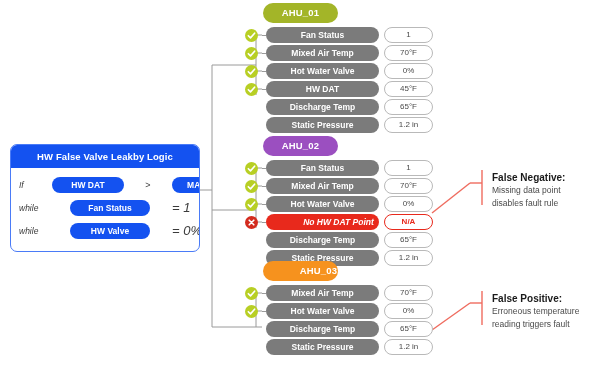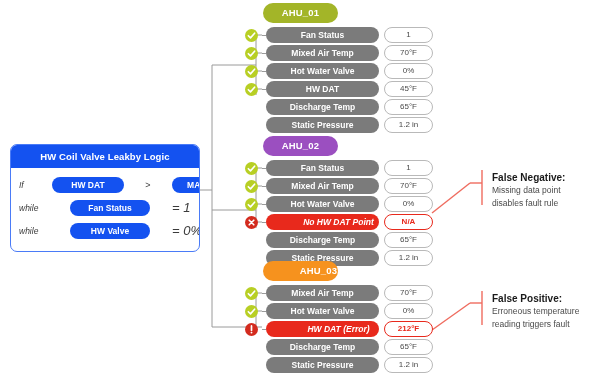--- a/index.html
+++ b/index.html
@@ -204,21 +204,21 @@
     <path d="M432,213 L470,183" stroke="#ef6c5f" stroke-width="1.4" fill="none"></path>
     <path d="M470,183 L482,183" stroke="#ef6c5f" stroke-width="1.4" fill="none"></path>
     <path d="M482,170 L482,205" stroke="#ef6c5f" stroke-width="1.4" fill="none"></path>
 
     <path d="M432,330 L470,303" stroke="#ef6c5f" stroke-width="1.4" fill="none"></path>
     <path d="M470,303 L482,303" stroke="#ef6c5f" stroke-width="1.4" fill="none"></path>
     <path d="M482,291 L482,325" stroke="#ef6c5f" stroke-width="1.4" fill="none"></path>
   </svg>
 
   <div class="logic-card">
-    <div class="logic-title">HW Coil Valve Leakby Logic</div>
+    <div class="logic-title">HW False Valve Leakby Logic</div>
     <div class="logic-body">
 
       <div class="logic-row">
         <span class="logic-kw narrow">If</span>
         <span class="blue-pill pill-w1">HW DAT</span>
         <span class="logic-op">&gt;</span>
         <span class="blue-pill pill-w2">MAT</span>
         <span class="logic-suffix">+8°F</span>
       </div>
 
@@ -380,32 +380,20 @@
             <svg width="13" height="13" viewBox="0 0 13 13">
               <circle cx="6.5" cy="6.5" r="6.5" fill="#b8cf24"></circle>
               <path d="M3.3,6.7 L5.5,8.9 L9.6,4.2" stroke="#ffffff" stroke-width="1.6" fill="none" stroke-linecap="round" stroke-linejoin="round"></path>
             </svg>
           </span>
           <span class="conn-dash"></span>
           <span class="label-pill normal">Hot Water Valve</span>
           <span class="val-pill">0%</span>
         </div>
         <div class="pt-row">
-          <span class="status-icon">
-            <svg width="13" height="13" viewBox="0 0 13 13">
-              <circle cx="6.5" cy="6.5" r="6.5" fill="#d32b1e"></circle>
-              <path d="M6.5,2.9 L6.5,7.3" stroke="#ffffff" stroke-width="1.7" stroke-linecap="round"></path>
-              <circle cx="6.5" cy="9.6" r="0.95" fill="#ffffff"></circle>
-            </svg>
-          </span>
-          <span class="conn-dash"></span>
-          <span class="label-pill error">HW DAT (Error)</span>
-          <span class="val-pill error">212°F</span>
-        </div>
-        <div class="pt-row">
           <span class="status-icon blank"></span>
           <span class="conn-dash" style="background: transparent;"></span>
           <span class="label-pill normal">Discharge Temp</span>
           <span class="val-pill">65°F</span>
         </div>
         <div class="pt-row">
           <span class="status-icon blank"></span>
           <span class="conn-dash" style="background: transparent;"></span>
           <span class="label-pill normal">Static Pressure</span>
           <span class="val-pill">1.2 in</span>

